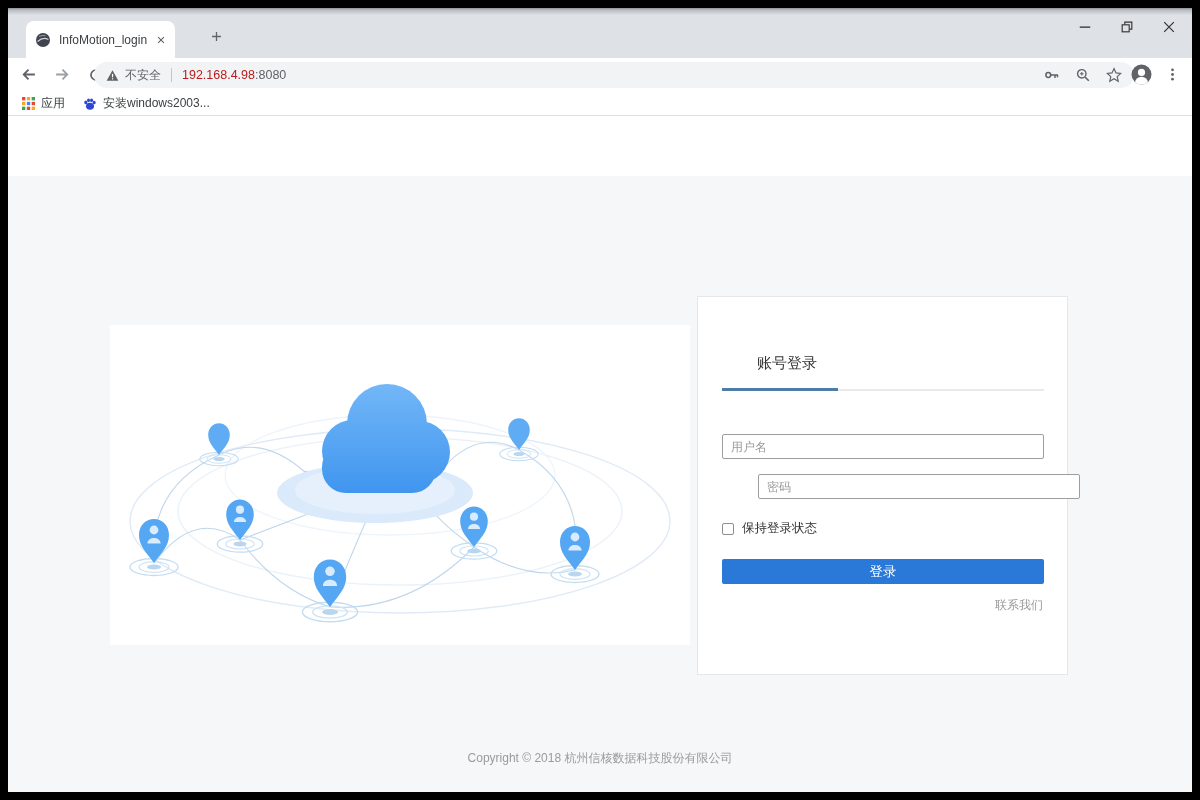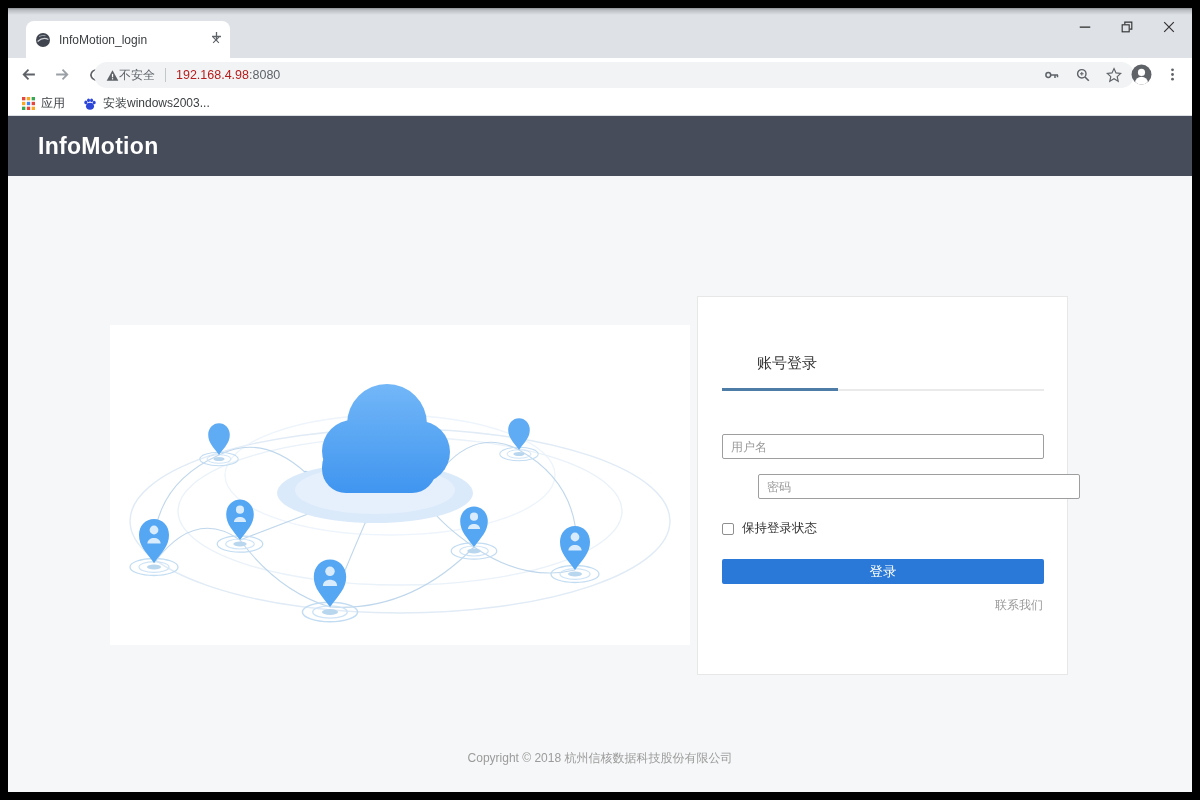--- a/index.html
+++ b/index.html
@@ -14,40 +14,40 @@
     position:absolute; left:8px; top:8px; width:1184px; height:784px;
     background:#fff; overflow:hidden;
   }
 
   
   .tabstrip {
     position:absolute; left:0; top:0; width:100%; height:50px;
     background:linear-gradient(#8e9194 0px,#b9bcc0 2px,#dee1e6 7px,#dee1e6 100%);
   }
   .tab {
-    position:absolute; left:18px; top:13px; width:204px; height:37px;
+    position:absolute; left:18px; top:13px; width:149px; height:37px;
     background:#fff; border-radius:8px 8px 0 0;
     display:flex; align-items:center; padding:0 9px; cursor:default;
   }
   .tab-title { flex:1; font-size:12px; color:#3c4043; margin-left:8px;
     white-space:nowrap; overflow:hidden; }
   .icon-btn { display:flex; align-items:center; justify-content:center; cursor:pointer; }
   .newtab { position:absolute; left:202px; top:22px; }
   .win-controls { position:absolute; right:14px; top:10px; display:flex; gap:24px; }
   .win-controls .icon-btn { width:18px; height:18px; }
 
   
   .toolbar { position:absolute; left:0; top:50px; width:100%; height:34px; background:#fff; }
   .nav-icons { position:absolute; left:12px; top:8px; display:flex; gap:17px; align-items:center; }
   .omnibox {
     position:absolute; left:86px; right:58px; top:4px; height:26px;
     background:#f1f3f4; border-radius:13px;
     display:flex; align-items:center; padding:0 12px;
   }
-  .omni-warning { font-size:12px; color:#5f6368; }
+  .omni-warning { font-size:12px; color:#5f6368; margin-left:6px; }
   .omni-sep { width:1px; height:14px; background:#c4c7ca; margin:0 10px; }
   .omni-host { font-size:12.5px; color:#b91c1c; }
   .omni-port { font-size:12.5px; color:#5f6368; }
   .omni-right { margin-left:auto; display:flex; gap:15px; align-items:center; }
   .toolbar-right { position:absolute; right:12px; top:6px; display:flex; gap:13px; align-items:center; }
 
   
   .bookmarks {
     position:absolute; left:0; top:84px; width:100%; height:24px;
     background:#fff; border-bottom:1px solid #dcdfe3;
@@ -250,23 +250,20 @@
             <ellipse cx="6.3" cy="3.8" rx="1.7" ry="2.1"></ellipse>
             <ellipse cx="9.8" cy="3.8" rx="1.7" ry="2.1"></ellipse>
             <ellipse cx="12.8" cy="6.3" rx="1.7" ry="2.1"></ellipse>
           </g>
         </svg>
       </span>
       <span class="bookmark-label">安装windows2003...</span>
     </div>
   </div>
 
-  <div class="page-header">
-    <span class="brand">InfoMotion</span>
-  </div>
 
   <div class="page-body">
 
     <div class="illus-card">
       <svg width="580" height="320" viewBox="0 0 580 320">
         <defs>
           <linearGradient id="cg" x1="0" y1="55" x2="0" y2="172" gradientUnits="userSpaceOnUse">
             <stop offset="0" stop-color="#74b8f8"></stop>
               <stop offset="1" stop-color="#3e94ef"></stop>
           </linearGradient>

